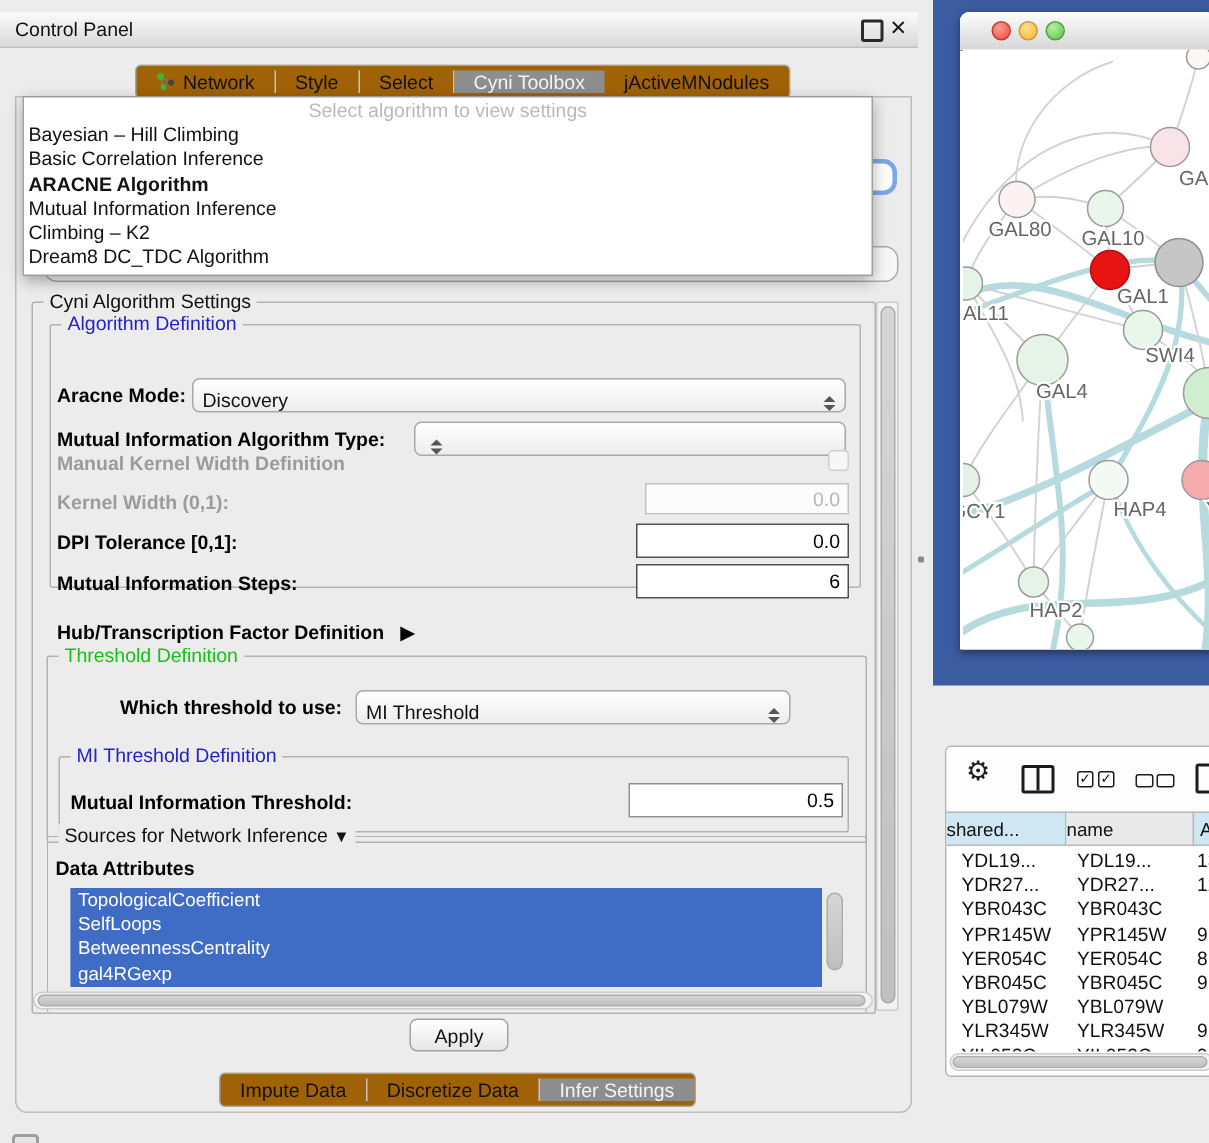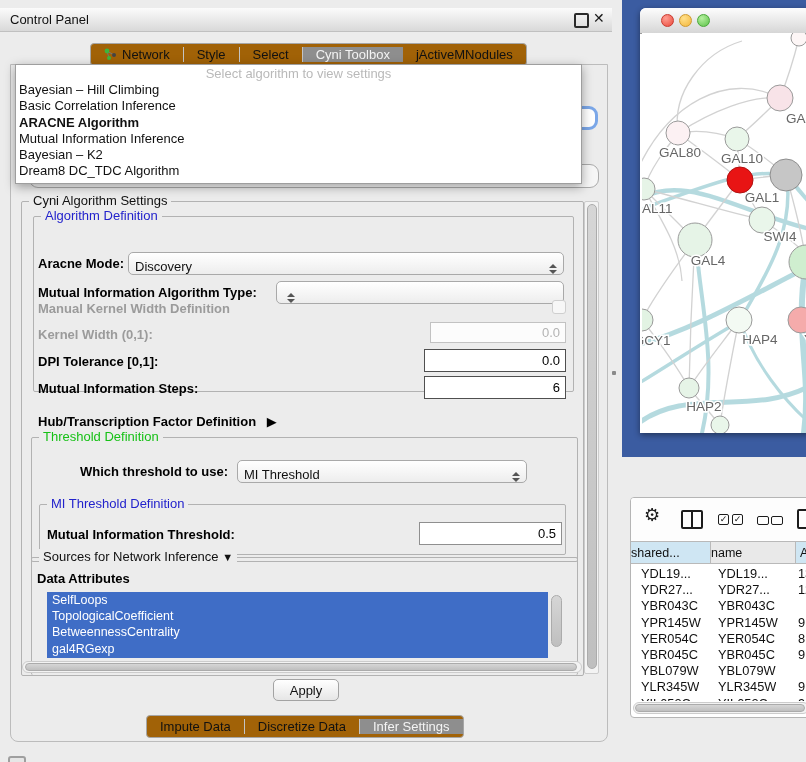--- a/index.html
+++ b/index.html
@@ -146,22 +146,22 @@
   <input class="field abs" style="left: 419px; top: 522px; width: 143px; height: 23px;" value="0.5">
 
   <div class="group" style="left:31px;top:557px;width:545px;height:117px;border-bottom:none;">
     <span class="legend">
       <span>Sources for Network Inference</span>
       <span style="font-size:11px;">▼</span>
     </span>
   </div>
   <span class="lbl abs" style="left:37px;top:571px;">Data Attributes</span>
   <div class="abs" style="left:47px;top:592px;width:501px;height:66px;background:#3f6dc6;overflow:hidden;">
+    <div class="listsel">TopologicalCoefficient</div>
     <div class="listsel">SelfLoops</div>
-    <div class="listsel">TopologicalCoefficient</div>
     <div class="listsel">BetweennessCentrality</div>
     <div class="listsel">gal4RGexp</div>
   </div>
   <div class="sbthumb" style="left:551px;top:595px;width:11px;height:52px;"></div>
   <div class="sbtrack" style="left:22px;top:661px;width:560px;height:12px;">
     <div class="sbthumb" style="left:2px;top:1px;width:552px;height:8px;"></div>
   </div>
 
   <div class="btn" style="left:273px;top:679px;width:66px;height:22px;line-height:21px;">Apply</div>
 
@@ -176,21 +176,21 @@
       <span>Infer Settings</span>
     </div>
   </div>
 
   <div class="ddpopup" style="left:15px;top:64px;width:565px;height:118px;">
     <div class="dd-ph">Select algorithm to view settings</div>
     <div class="dd-item">Bayesian – Hill Climbing</div>
     <div class="dd-item">Basic Correlation Inference</div>
     <div class="dd-item bold">ARACNE Algorithm</div>
     <div class="dd-item">Mutual Information Inference</div>
-    <div class="dd-item">Bayesian – K2</div>
+    <div class="dd-item">Climbing – K2</div>
     <div class="dd-item">Dream8 DC_TDC Algorithm</div>
   </div>
 
   <div class="abs" style="left:8px;top:756px;width:18px;height:12px;border:2px solid #9f9f9f;border-radius:3px;background:#e6e6e6;box-sizing:border-box;"></div>
 
   <div class="abs" style="left:612px;top:371px;width:4px;height:4px;background:#8a8a8a;border-radius:1px;"></div>
 
   <div class="abs" style="left:622px;top:0;width:184px;height:457px;background:#3b5ca1;">
 
     <div class="abs" style="left:18px;top:8px;width:170px;height:425px;background:#fff;border-radius:6px 6px 0 0;box-shadow:0 2px 6px rgba(0,0,0,.45);">

